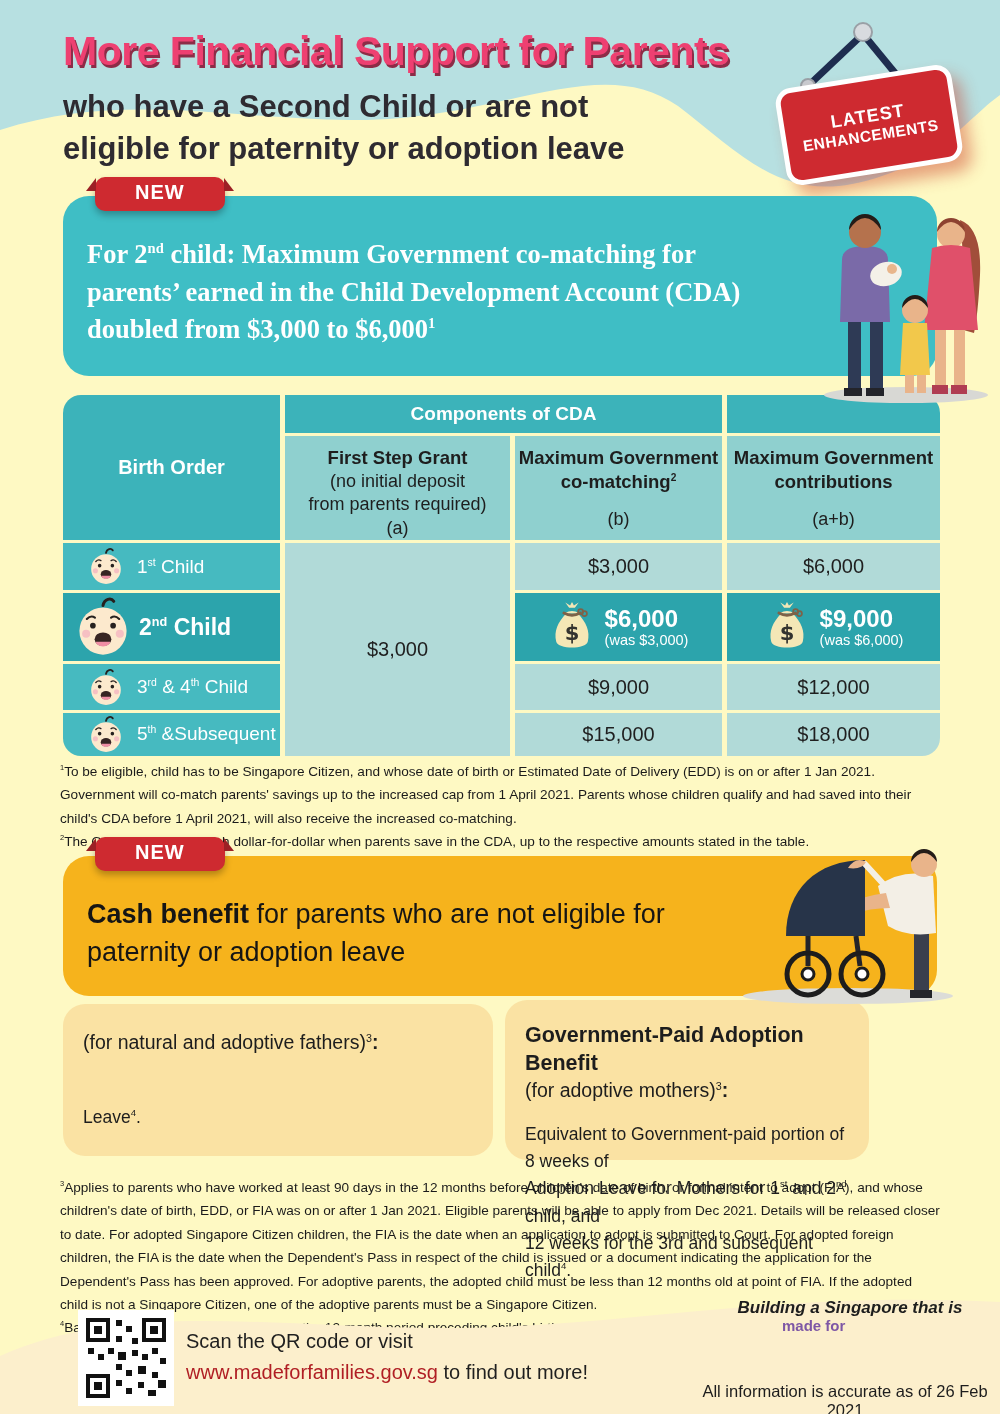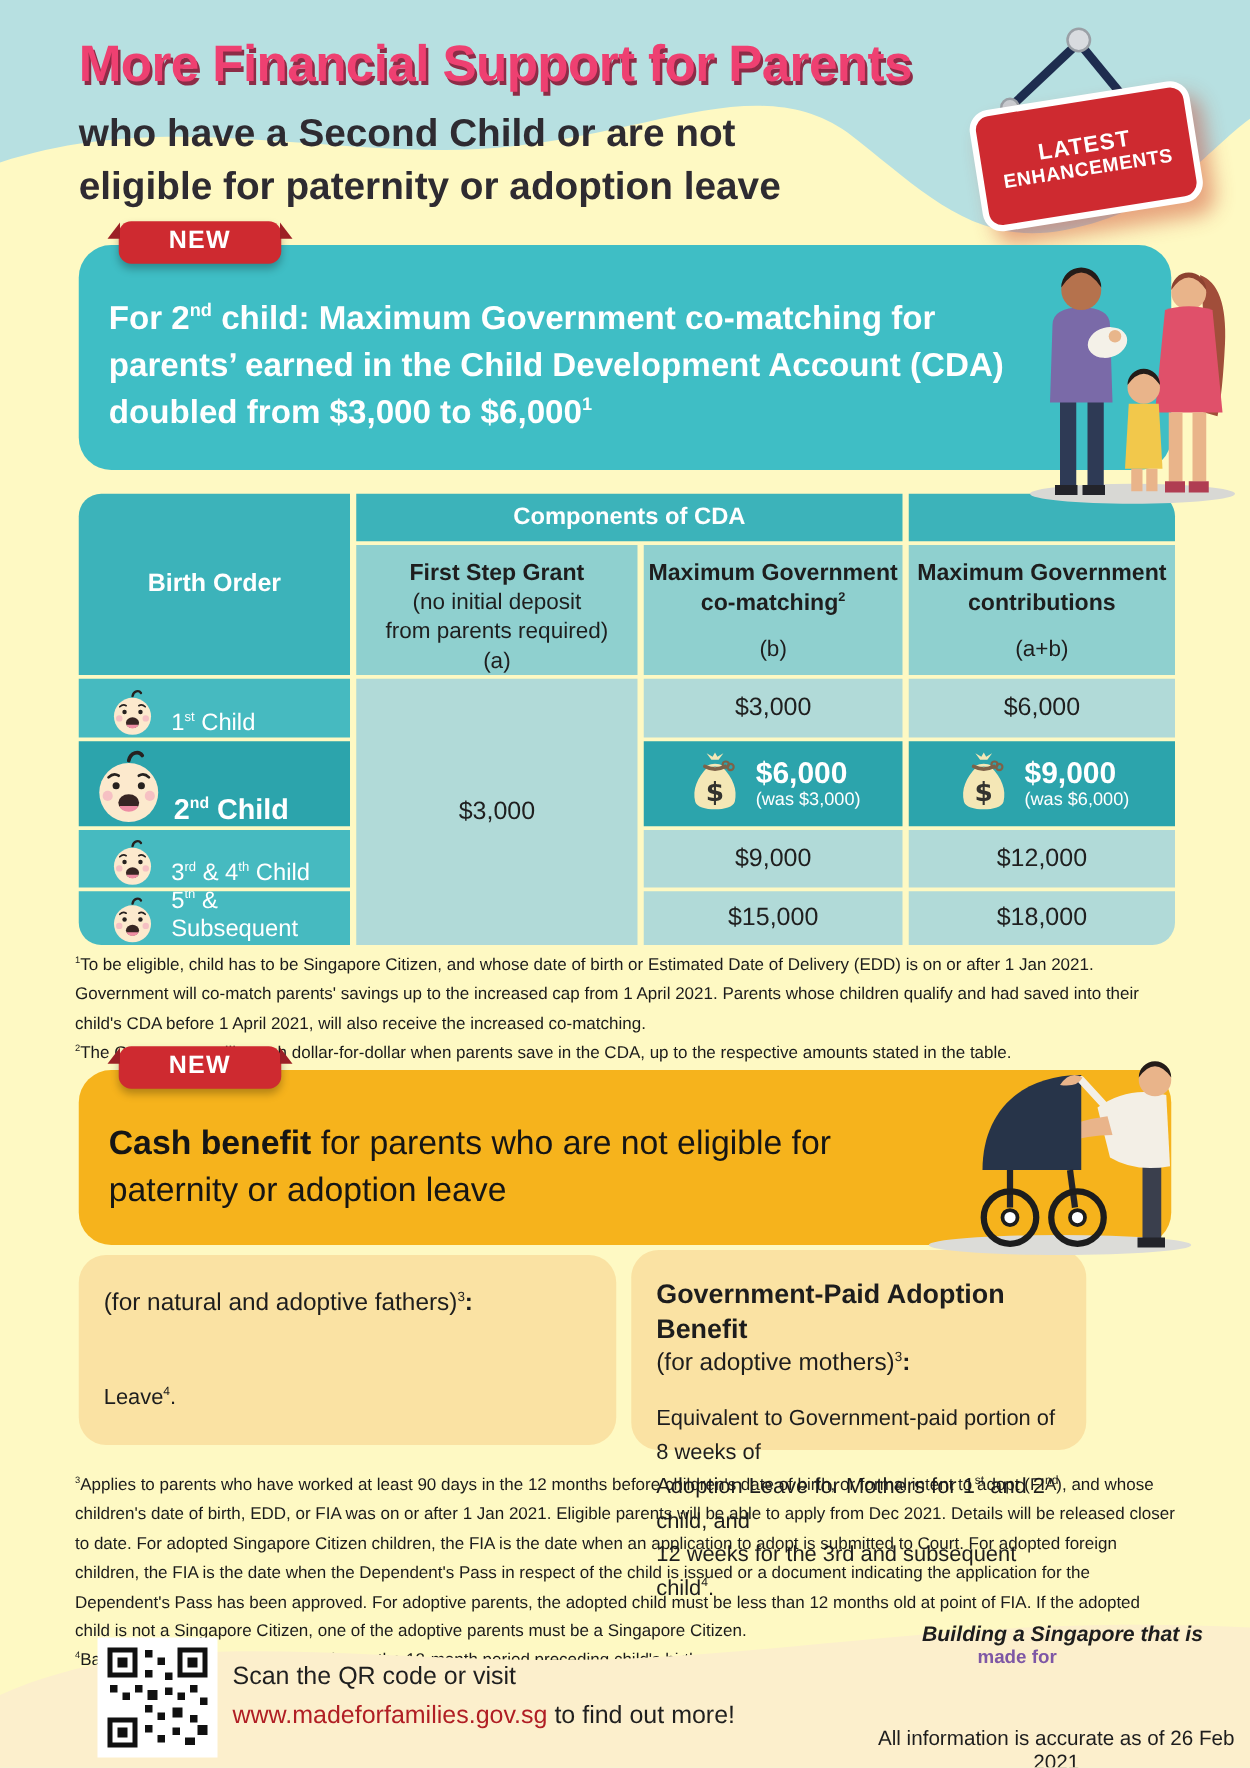--- a/index.html
+++ b/index.html
@@ -31,21 +31,21 @@
               box-shadow:0 4px 7px rgba(0,0,0,.28);}
   .new-ribbon::before{content:'';position:absolute;left:-9px;top:1px;width:0;height:0;
               border-top:13px solid transparent;border-right:10px solid #9c2025;}
   .new-ribbon::after{content:'';position:absolute;right:-9px;top:1px;width:0;height:0;
               border-top:13px solid transparent;border-left:10px solid #9c2025;}
 
   
   .cda-box{position:absolute;left:63px;top:196px;width:874px;height:180px;background:#3fbec5;
            border-radius:26px;}
   .cda-text{position:absolute;left:24px;top:40px;width:730px;color:#fff;font-size:26.5px;
-            font-weight:700;line-height:1.42;}
+            font-weight:700;line-height:1.42;font-family:Liberation Serif, serif;}
   .cda-text .xb{font-weight:800;}
   .family-illo{position:absolute;left:820px;top:190px;z-index:6;}
 
   
   .cda-table{position:absolute;left:63px;top:395px;width:877px;display:grid;
              grid-template-columns:217px 225px 207px 213px;
              grid-template-rows:38px 104px 47px 68px 46px 43px;
              column-gap:5px;row-gap:3px;}
   .cell{overflow:hidden;}
   .teal-head{background:#3cb3ba;color:#fff;font-weight:700;display:flex;align-items:center;justify-content:center;}
@@ -53,32 +53,32 @@
            display:flex;align-items:center;justify-content:center;border-top-left-radius:18px;}
   .c-comp{grid-area:1/2/2/4;font-size:19px;}
   .c-blank{grid-area:1/4/2/5;background:#3cb3ba;border-top-right-radius:18px;}
   .subhead{background:#8fd0cf;color:#1e1e1e;text-align:center;font-size:18px;line-height:1.3;
            display:flex;flex-direction:column;align-items:center;padding-top:10px;}
   .subhead .t{font-weight:800;font-size:18.5px;}
   .subhead .k{margin-top:auto;padding-bottom:9px;}
   .h-first{grid-area:2/2/3/3;}
   .h-co{grid-area:2/3/3/4;}
   .h-con{grid-area:2/4/3/5;}
-  .label-cell{background:#46bac0;color:#fff;font-size:19px;display:flex;align-items:flex-end;
+  .label-cell{background:#46bac0;color:#fff;font-size:19px;display:flex;align-items:center;
               padding-left:26px;gap:14px;}
   .label-cell.hl{background:#2ca4ac;font-size:23px;font-weight:800;padding-left:12px;gap:8px;}
   .label-cell.last{border-bottom-left-radius:18px;}
   .val-cell{background:#b1dad8;color:#1f1f1f;font-size:20px;display:flex;align-items:center;justify-content:center;}
   .val-cell.hl{background:#2ca4ac;gap:10px;}
   .val-cell.br{border-bottom-right-radius:18px;}
   .c-fsg{grid-area:3/2/7/3;}
   .money-txt{display:flex;flex-direction:column;align-items:flex-start;line-height:1.15;}
   .money-txt .m1{color:#fff;font-size:24px;font-weight:800;}
   .money-txt .m2{color:#fff;font-size:14.5px;}
-  .two-line{display:flex;flex-direction:column;line-height:1.2;}
+  .two-line{display:flex;flex-direction:row;line-height:1.2;}
 
   
   .fnotes{position:absolute;left:60px;width:882px;color:#1b1b1b;font-size:13.6px;line-height:1.72;}
   .fn-top{top:760px;}
   .fn-bottom{top:1176px;}
 
   
   .cash-box{position:absolute;left:63px;top:856px;width:874px;height:140px;background:#f6b31c;border-radius:26px;}
   .cash-text{position:absolute;left:24px;top:40px;width:650px;color:#151515;font-size:27px;line-height:1.4;}
   .cash-text .xb{font-weight:800;}

